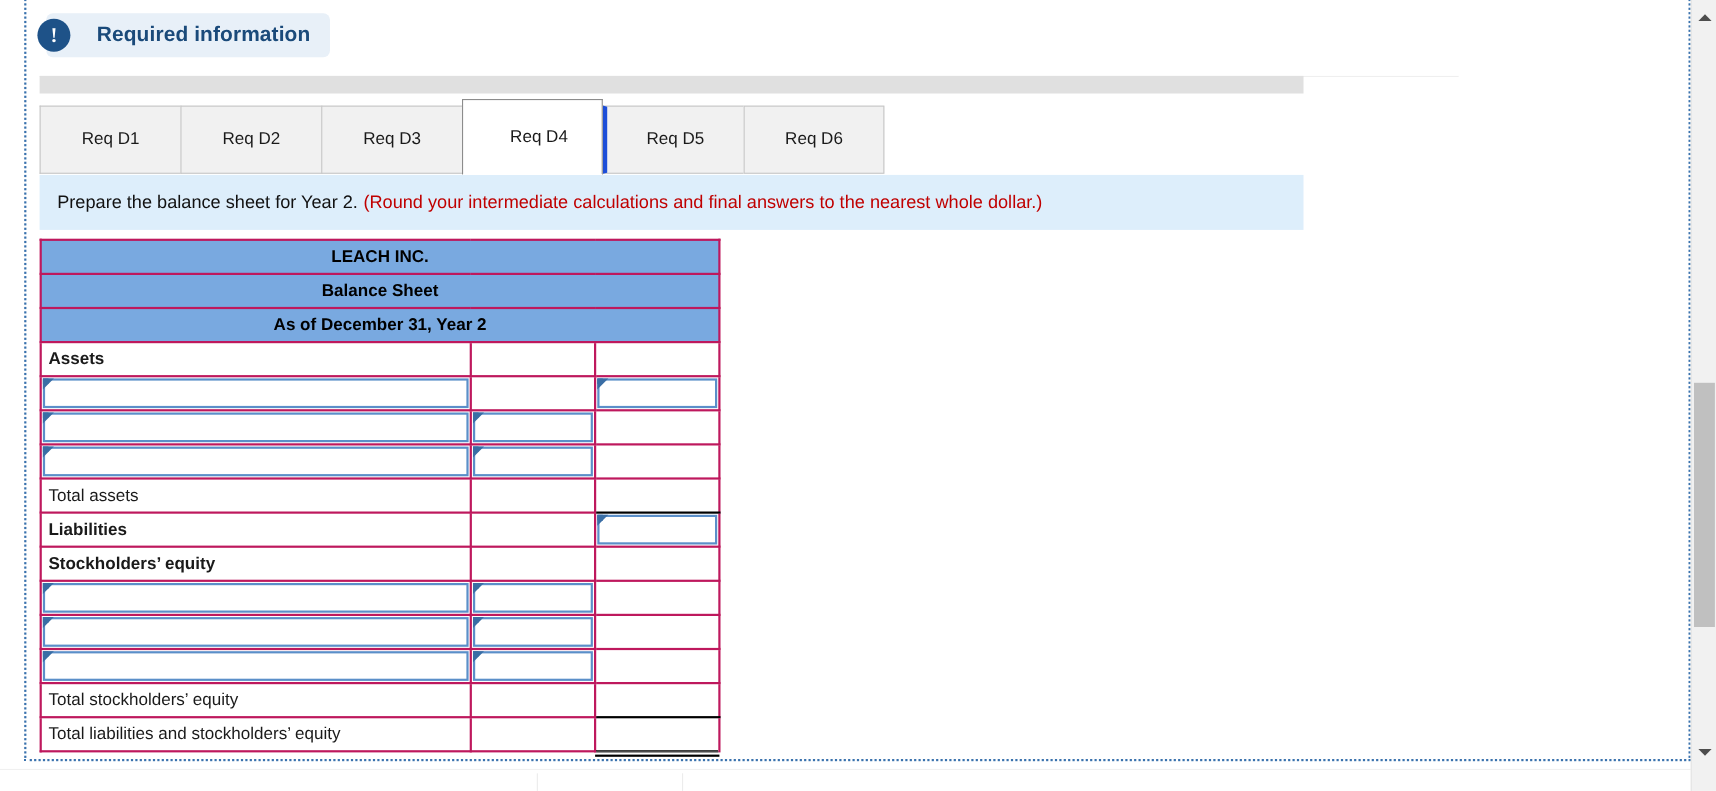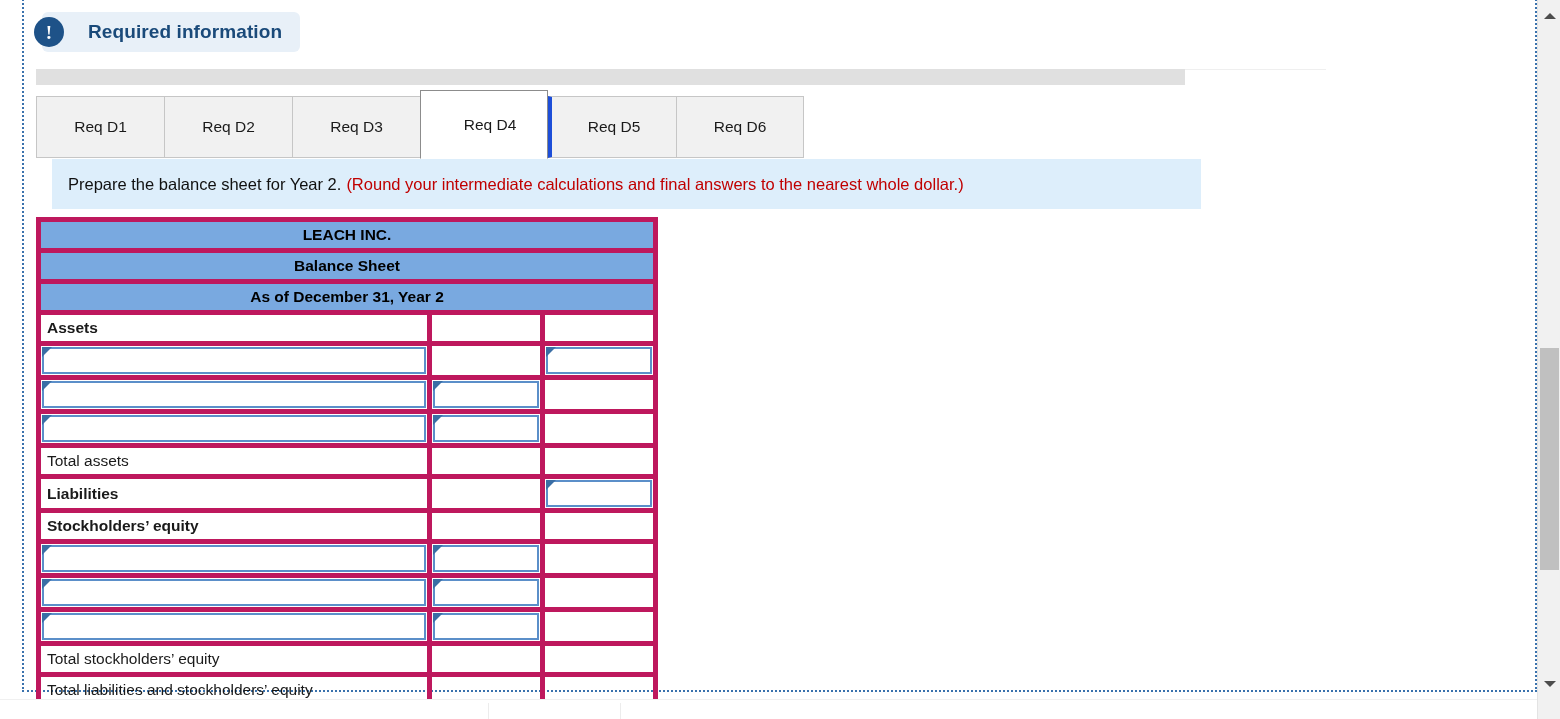--- a/index.html
+++ b/index.html
@@ -121,35 +121,34 @@
   .prompt-bar {
     position: absolute;
     left: 36px; top: 159px;
     width: 1149px; height: 50px;
     background: #ddeefb;
     display: flex;
     align-items: center;
     padding-left: 16px;
     font-size: 16.5px;
     color: #111111;
-    margin-left: 16px;
   }
   .prompt-bar .red { color: #c00000; margin-left: 5px; }
 
   
   .bs-table {
     position: absolute;
     left: 36px; top: 217px;
     border-collapse: collapse;
     table-layout: fixed;
     font-size: 15.5px;
     color: #1a1a1a;
   }
   .bs-table td {
-    border: 5px solid #be185d;
+    border: 2px solid #be185d;
     height: 31px;
     padding: 0 6px;
     vertical-align: middle;
   }
   .col-label { width: 391px; }
   .col-mid   { width: 113px; }
   .col-right { width: 113px; }
 
   .hdr {
     background: #79a9e0;

